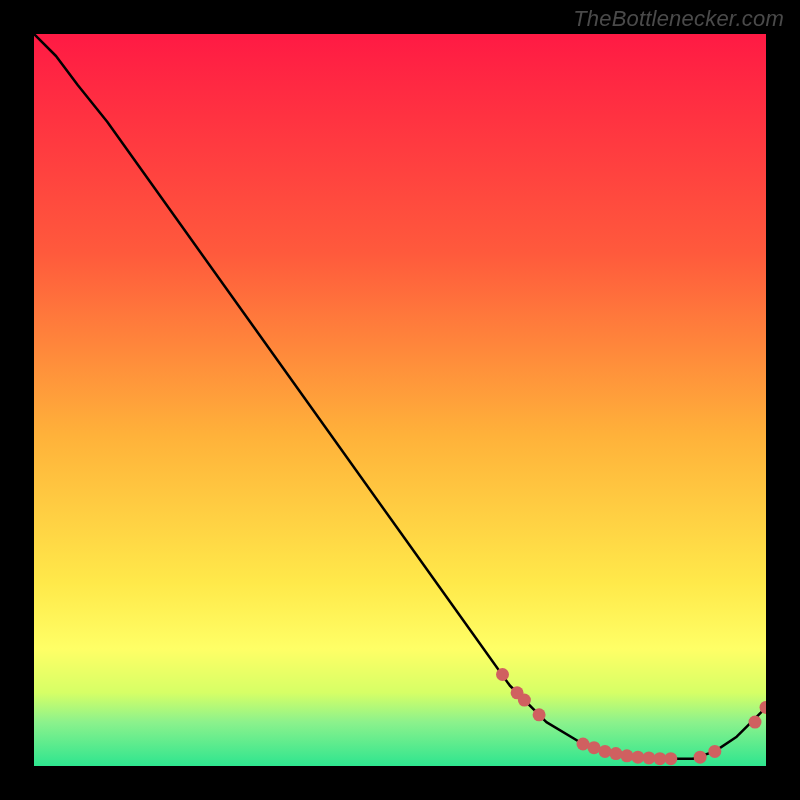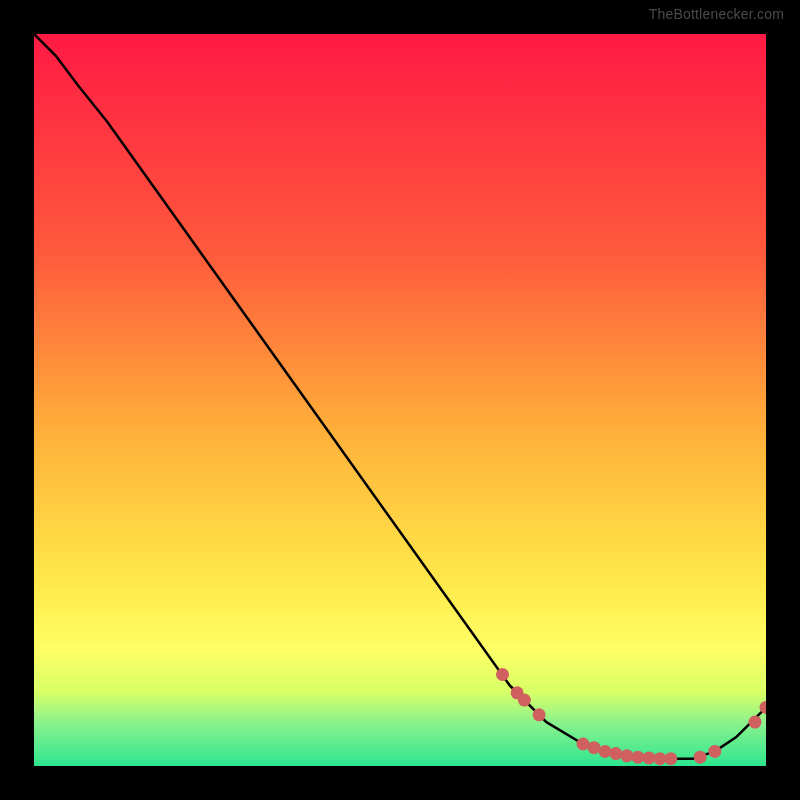--- a/index.html
+++ b/index.html
@@ -17,23 +17,24 @@
     left: 0;
     width: 800px;
     height: 800px;
     background: #000;
   }
   .watermark {
     position: absolute;
     top: 6px;
     right: 16px;
     color: #4a4a4a;
-    font-size: 14px;
+    font-size: 22px;
     font-weight: 500;
     letter-spacing: 0.2px;
+    font-style: italic;
   }
   .plot {
     position: absolute;
     left: 34px;
     top: 34px;
     width: 732px;
     height: 732px;
   }
   .plot svg {
     display: block;

